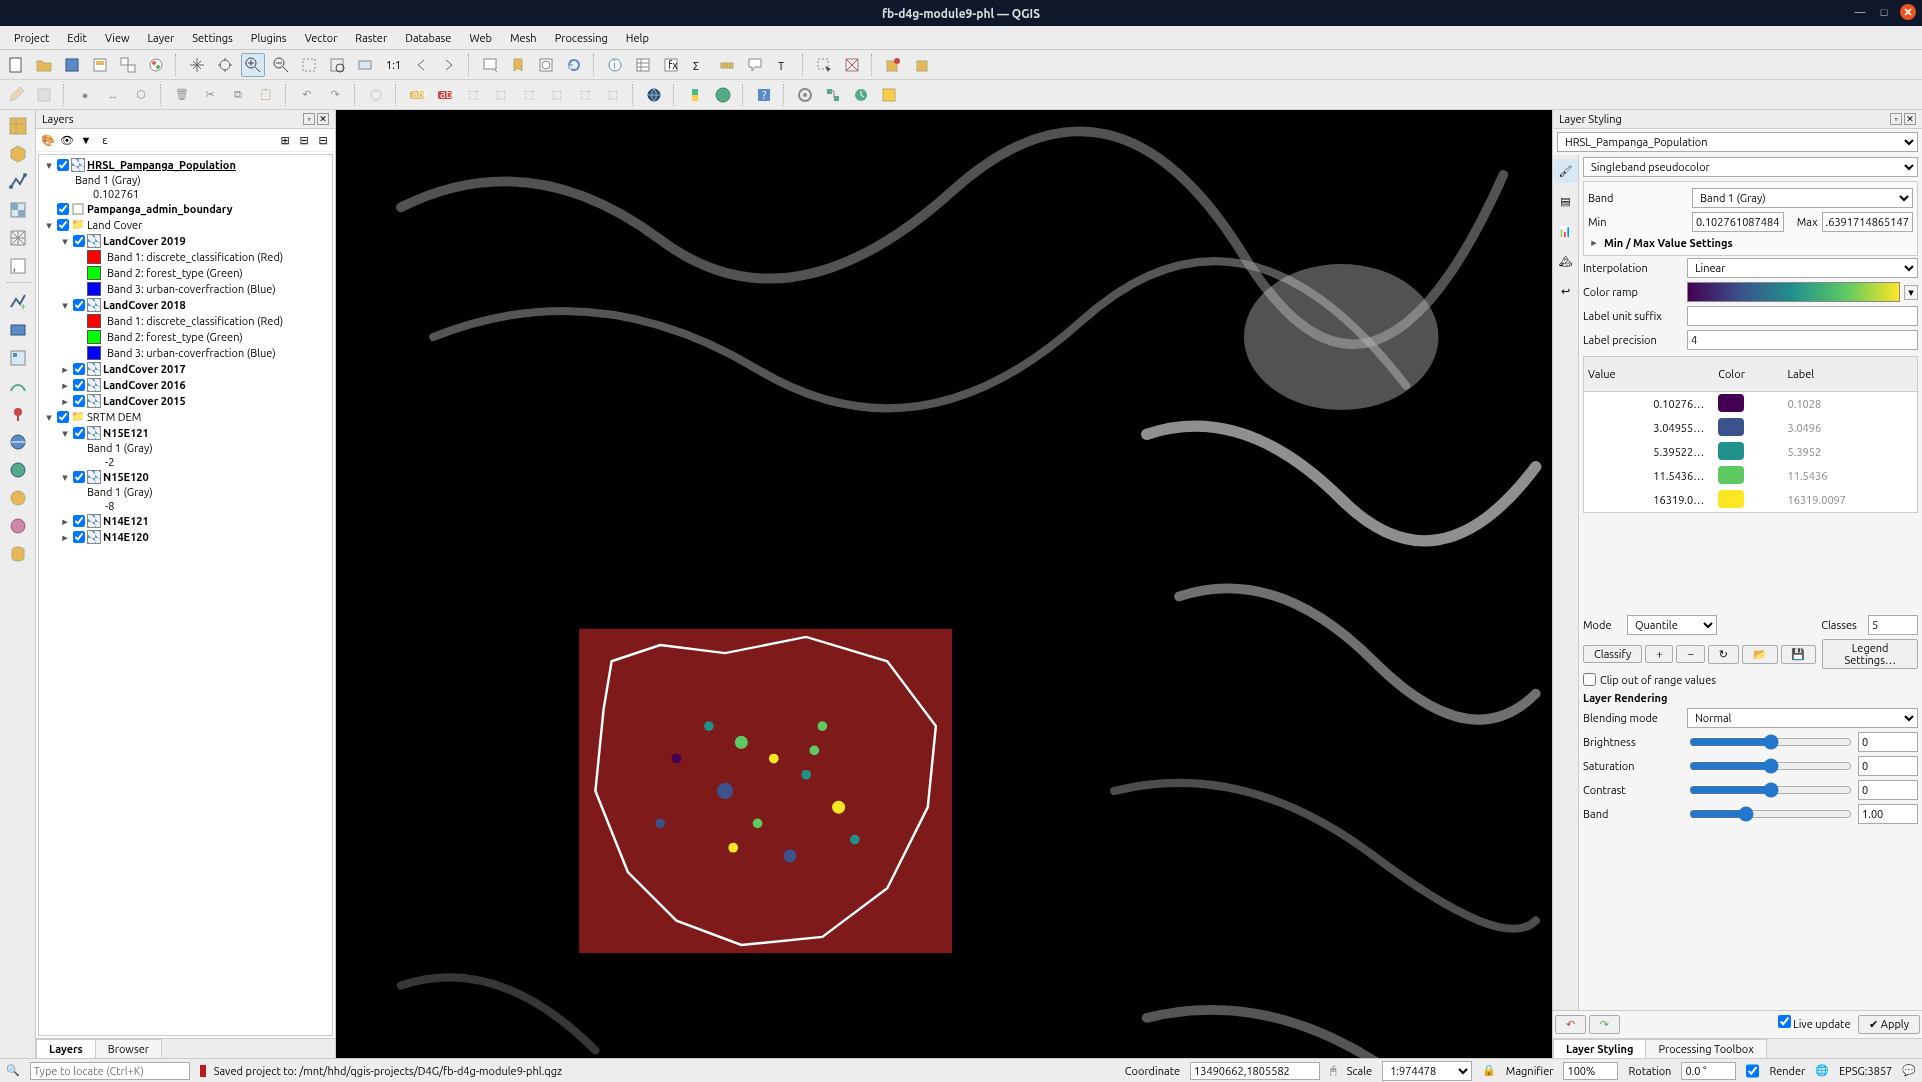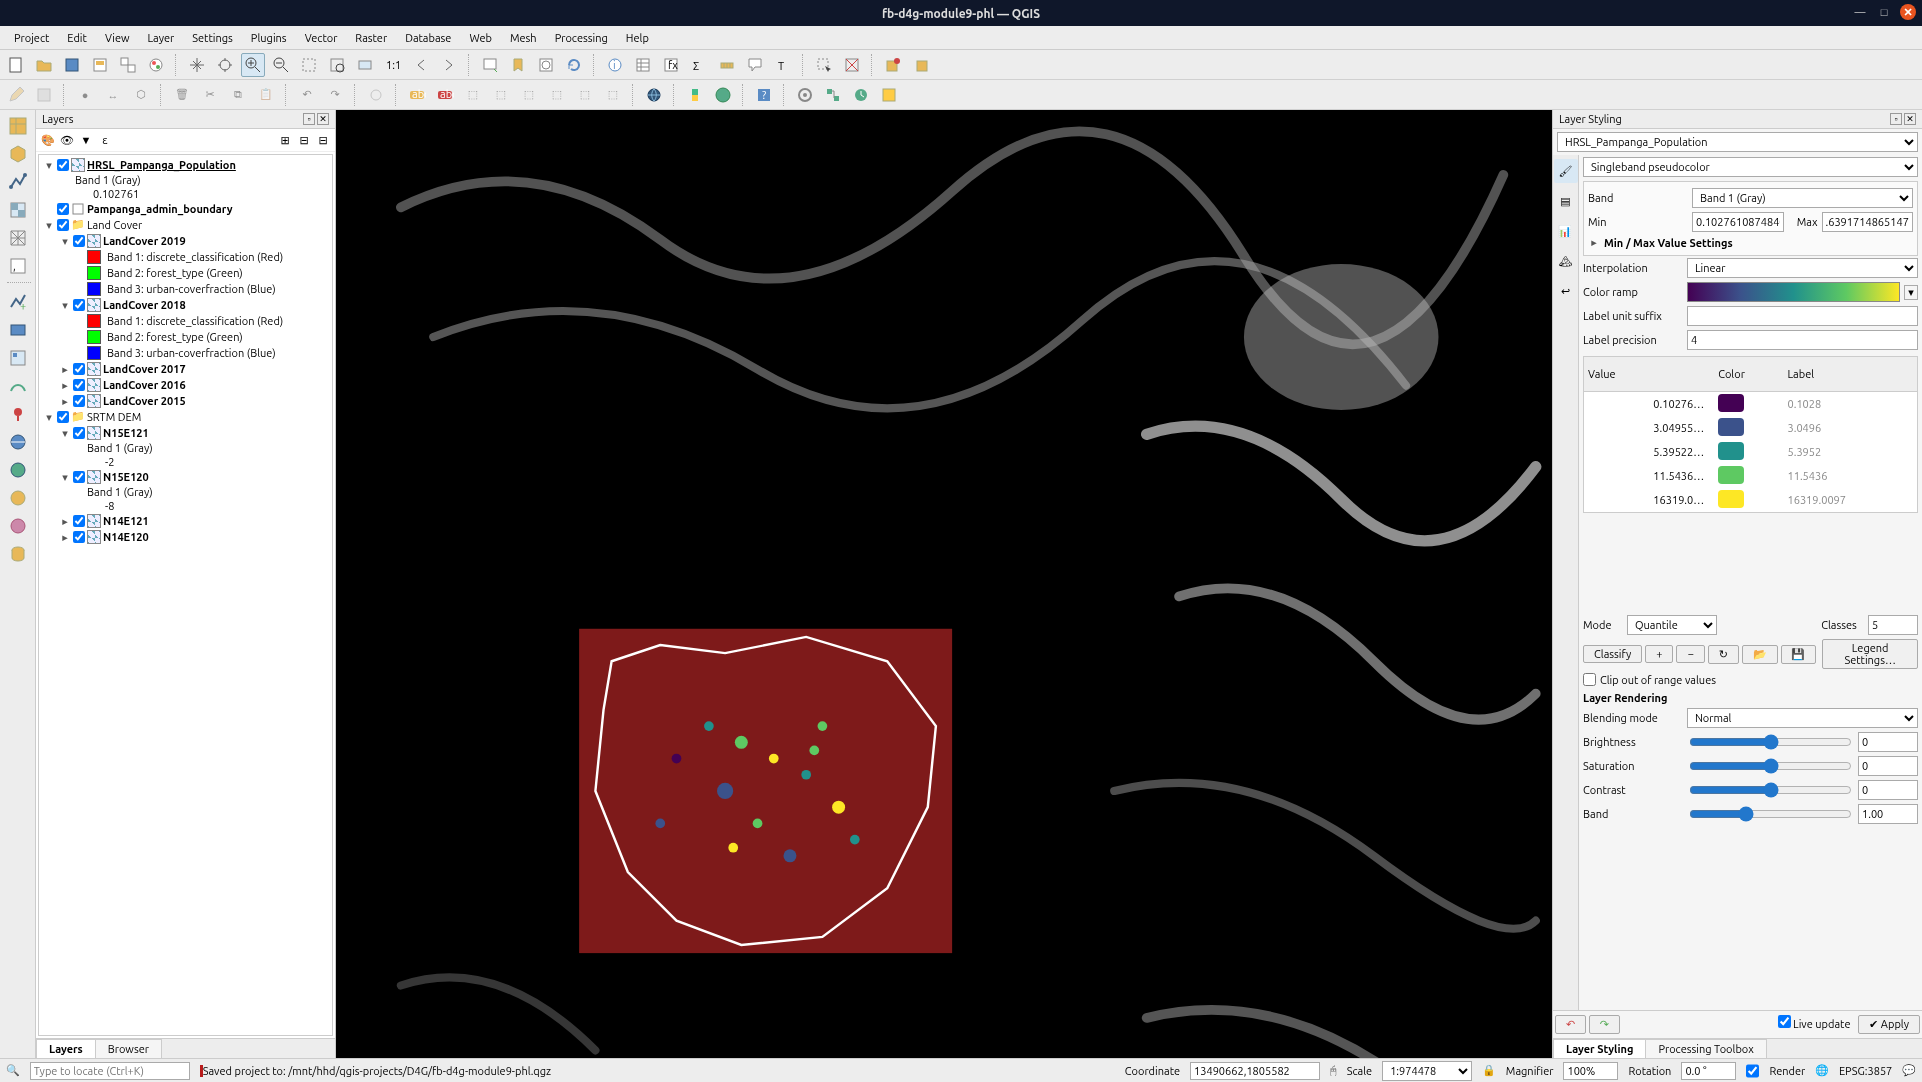--- a/index.html
+++ b/index.html
@@ -845,21 +845,21 @@
     <div class="tabs-bottom">
       <span class="active">Layer Styling</span>
       <span>Processing Toolbox</span>
     </div>
   </div>
 </div>
 
 <div class="statusbar">
   <span>🔍</span>
   <input type="text" style="width: 160px;" placeholder="Type to locate (Ctrl+K)">
-  <span style="border-left:3px solid #b91c1c;">Saved project to: /mnt/hhd/qgis-projects/D4G/fb-d4g-module9-phl.qgz</span>
+  <span style="border-left:6px solid #b91c1c;padding-left:8px">Saved project to: /mnt/hhd/qgis-projects/D4G/fb-d4g-module9-phl.qgz</span>
   <span style="flex:1"></span>
   <span>Coordinate</span>
   <input type="text" style="width: 130px;" value="13490662,1805582">
   <span>🖰</span>
   <span>Scale</span>
   <select style="width:90px"><option>1:974478</option></select>
   <span>🔒</span>
   <span>Magnifier</span>
   <input type="text" style="width: 55px;" value="100%">
   <span>Rotation</span>

